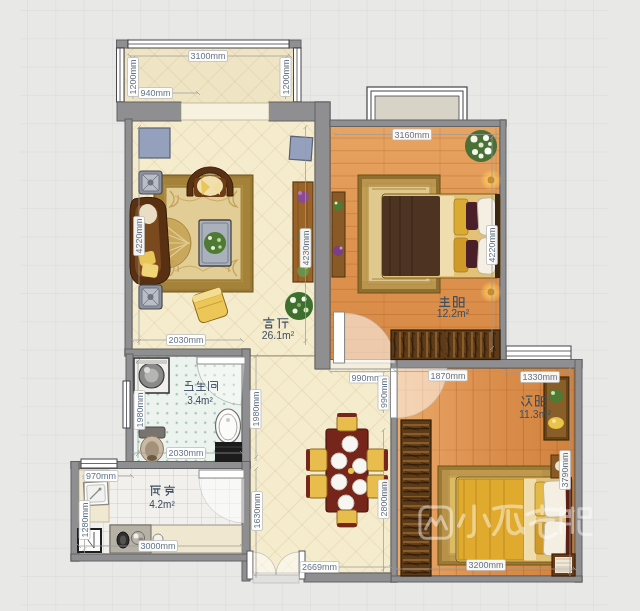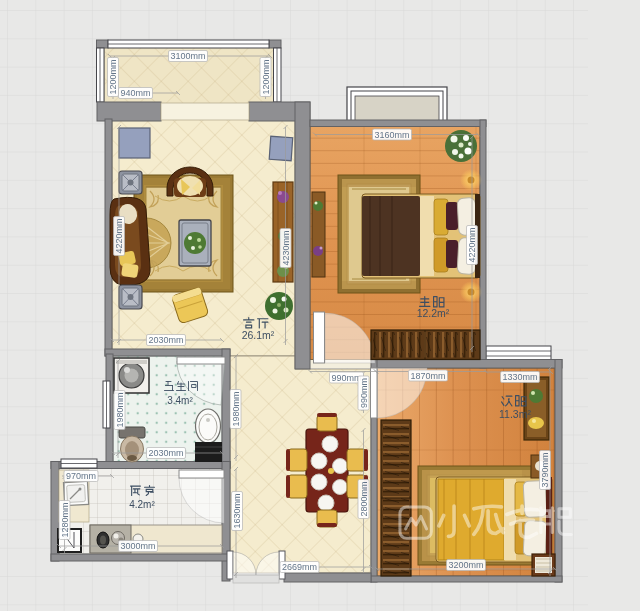--- a/index.html
+++ b/index.html
@@ -1,16 +1,16 @@
 <!DOCTYPE html>
 <html><head>
 <meta charset="utf-8">
 <style>
 html,body{margin:0;padding:0;background:#e8e8e7;}
-#plan{position:relative;width:588px;height:611px;overflow:hidden;font-family:"Liberation Sans",sans-serif;}
+#plan{position:relative;width:588px;height:611px;overflow:hidden;font-family:"Liberation Sans",sans-serif;padding-left:20px;}
 </style>
 </head>
 <body>
 <div id="plan">
 <svg width="640" height="611" viewBox="0 0 640 611">
 <defs>
 <pattern id="grid" width="28.3" height="28.3" patternUnits="userSpaceOnUse" x="8" y="11">
 <rect width="28.3" height="28.3" fill="#e8e8e7"></rect>
 <path d="M28.3,0 V28.3 M0,28.3 H28.3" stroke="#d9d9d8" stroke-width="1" fill="none"></path>
 </pattern>

